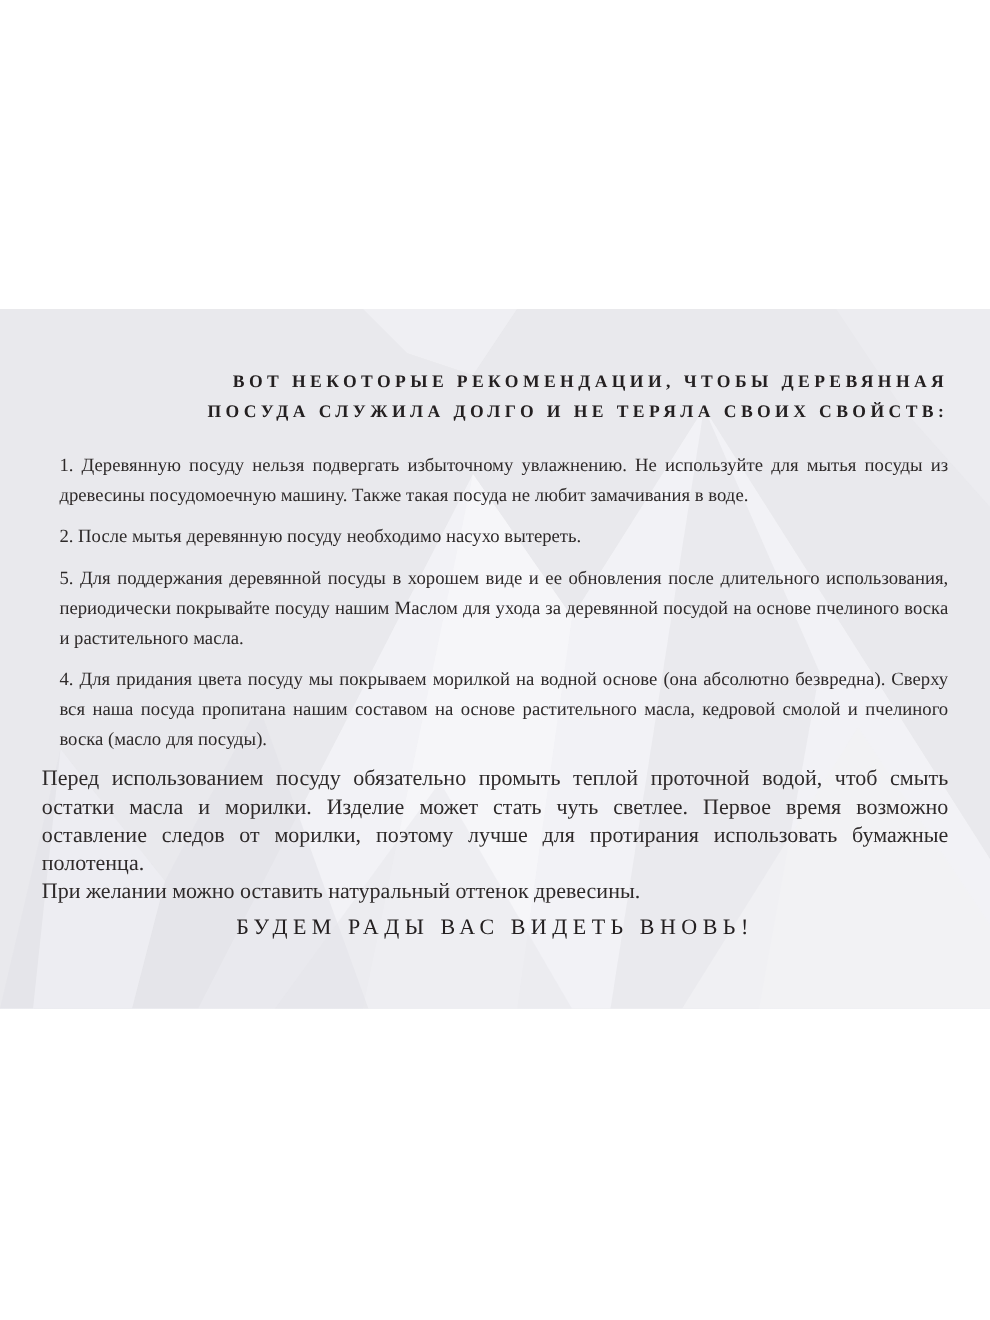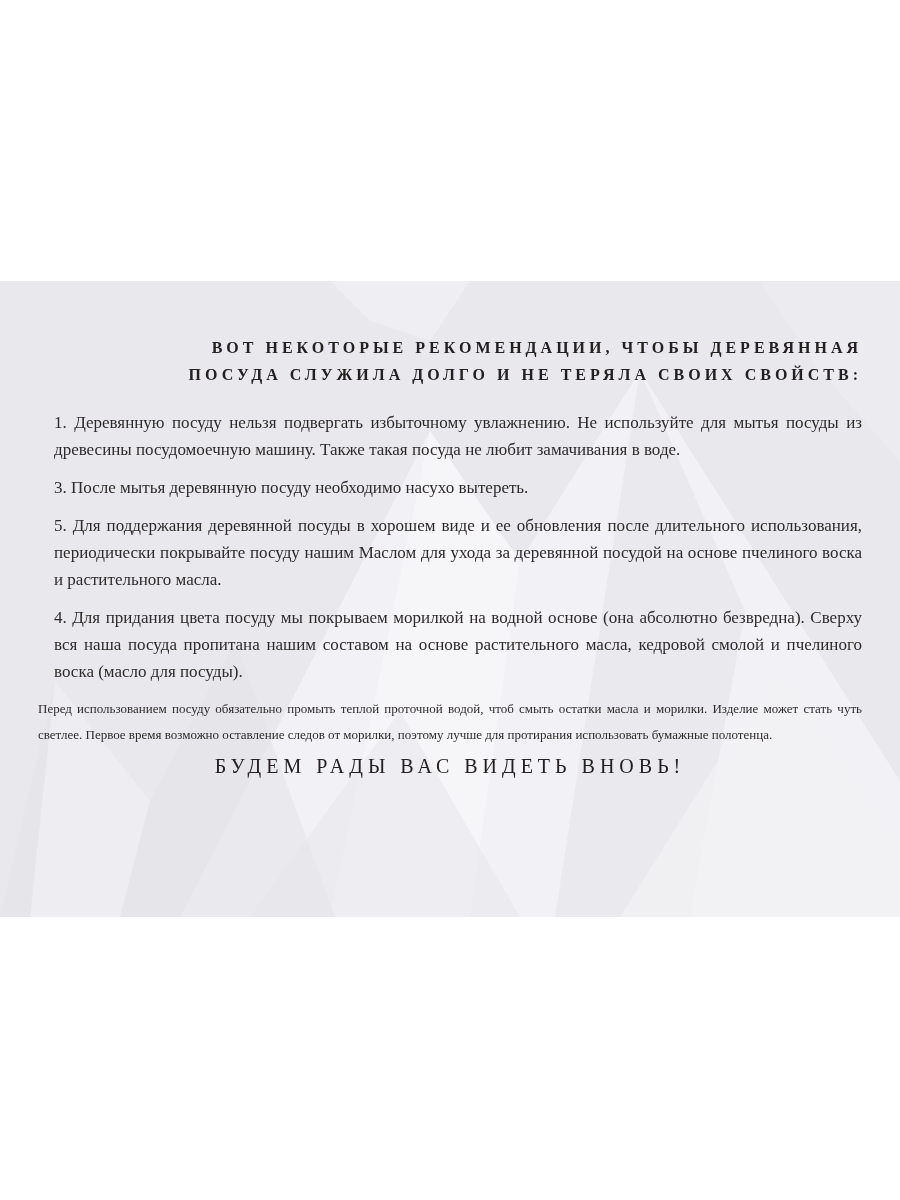--- a/index.html
+++ b/index.html
@@ -47,21 +47,21 @@
   h1.heading .hl { display: block; }
   p.item {
     margin: 0 0 11px 16px;
     font-size: 17px;
     line-height: 27px;
     text-align: justify;
   }
   .note { margin: 0; }
   .note p {
     margin: 0;
-    font-size: 13px;
+    font-size: 20px;
     line-height: 25.5px;
     text-align: justify;
   }
   p.closing {
     margin: 6px 0 0 0;
     font-size: 20px;
     line-height: 26px;
     font-weight: normal;
     letter-spacing: 5px;
     text-align: center;
@@ -85,22 +85,23 @@
       <polygon points="760,0 900,0 900,180 820,90" fill="#ededf1" opacity="0.7"></polygon>
       <polygon points="250,636 400,430 520,636" fill="#e4e4e9" opacity="0.4"></polygon>
       <polygon points="330,0 470,0 430,60 370,40" fill="#f4f4f7" opacity="0.6"></polygon>
     </svg>
     <div class="content">
       <h1 class="heading">
         <span class="hl">ВОТ НЕКОТОРЫЕ РЕКОМЕНДАЦИИ, ЧТОБЫ ДЕРЕВЯННАЯ</span>
         <span class="hl">ПОСУДА СЛУЖИЛА ДОЛГО И НЕ ТЕРЯЛА СВОИХ СВОЙСТВ:</span>
       </h1>
       <p class="item">1. Деревянную посуду нельзя подвергать избыточному увлажнению. Не используйте для мытья посуды из древесины посудомоечную машину. Также такая посуда не любит замачивания в воде.</p>
-      <p class="item">3. После мытья деревянную посуду необходимо насухо вытереть.</p>
+      <p class="item">2. После мытья деревянную посуду необходимо насухо вытереть.</p>
       <p class="item">5. Для поддержания деревянной посуды в хорошем виде и ее обновления после длительного использования, периодически покрывайте посуду нашим Маслом для ухода за деревянной посудой на основе пчелиного воска и растительного масла.</p>
       <p class="item">4. Для придания цвета посуду мы покрываем морилкой на водной основе (она абсолютно безвредна). Сверху вся наша посуда пропитана нашим составом на основе растительного масла, кедровой смолой и пчелиного воска (масло для посуды).</p>
       <div class="note">
         <p>Перед использованием посуду обязательно промыть теплой проточной водой, чтоб смыть остатки масла и морилки. Изделие может стать чуть светлее. Первое время возможно оставление следов от морилки, поэтому лучше для протирания использовать бумажные полотенца.</p>
+        <p>При желании можно оставить натуральный оттенок древесины.</p>
       </div>
       <p class="closing">БУДЕМ РАДЫ ВАС ВИДЕТЬ ВНОВЬ!</p>
     </div>
   </div>
 </div>
 
 </body></html>

